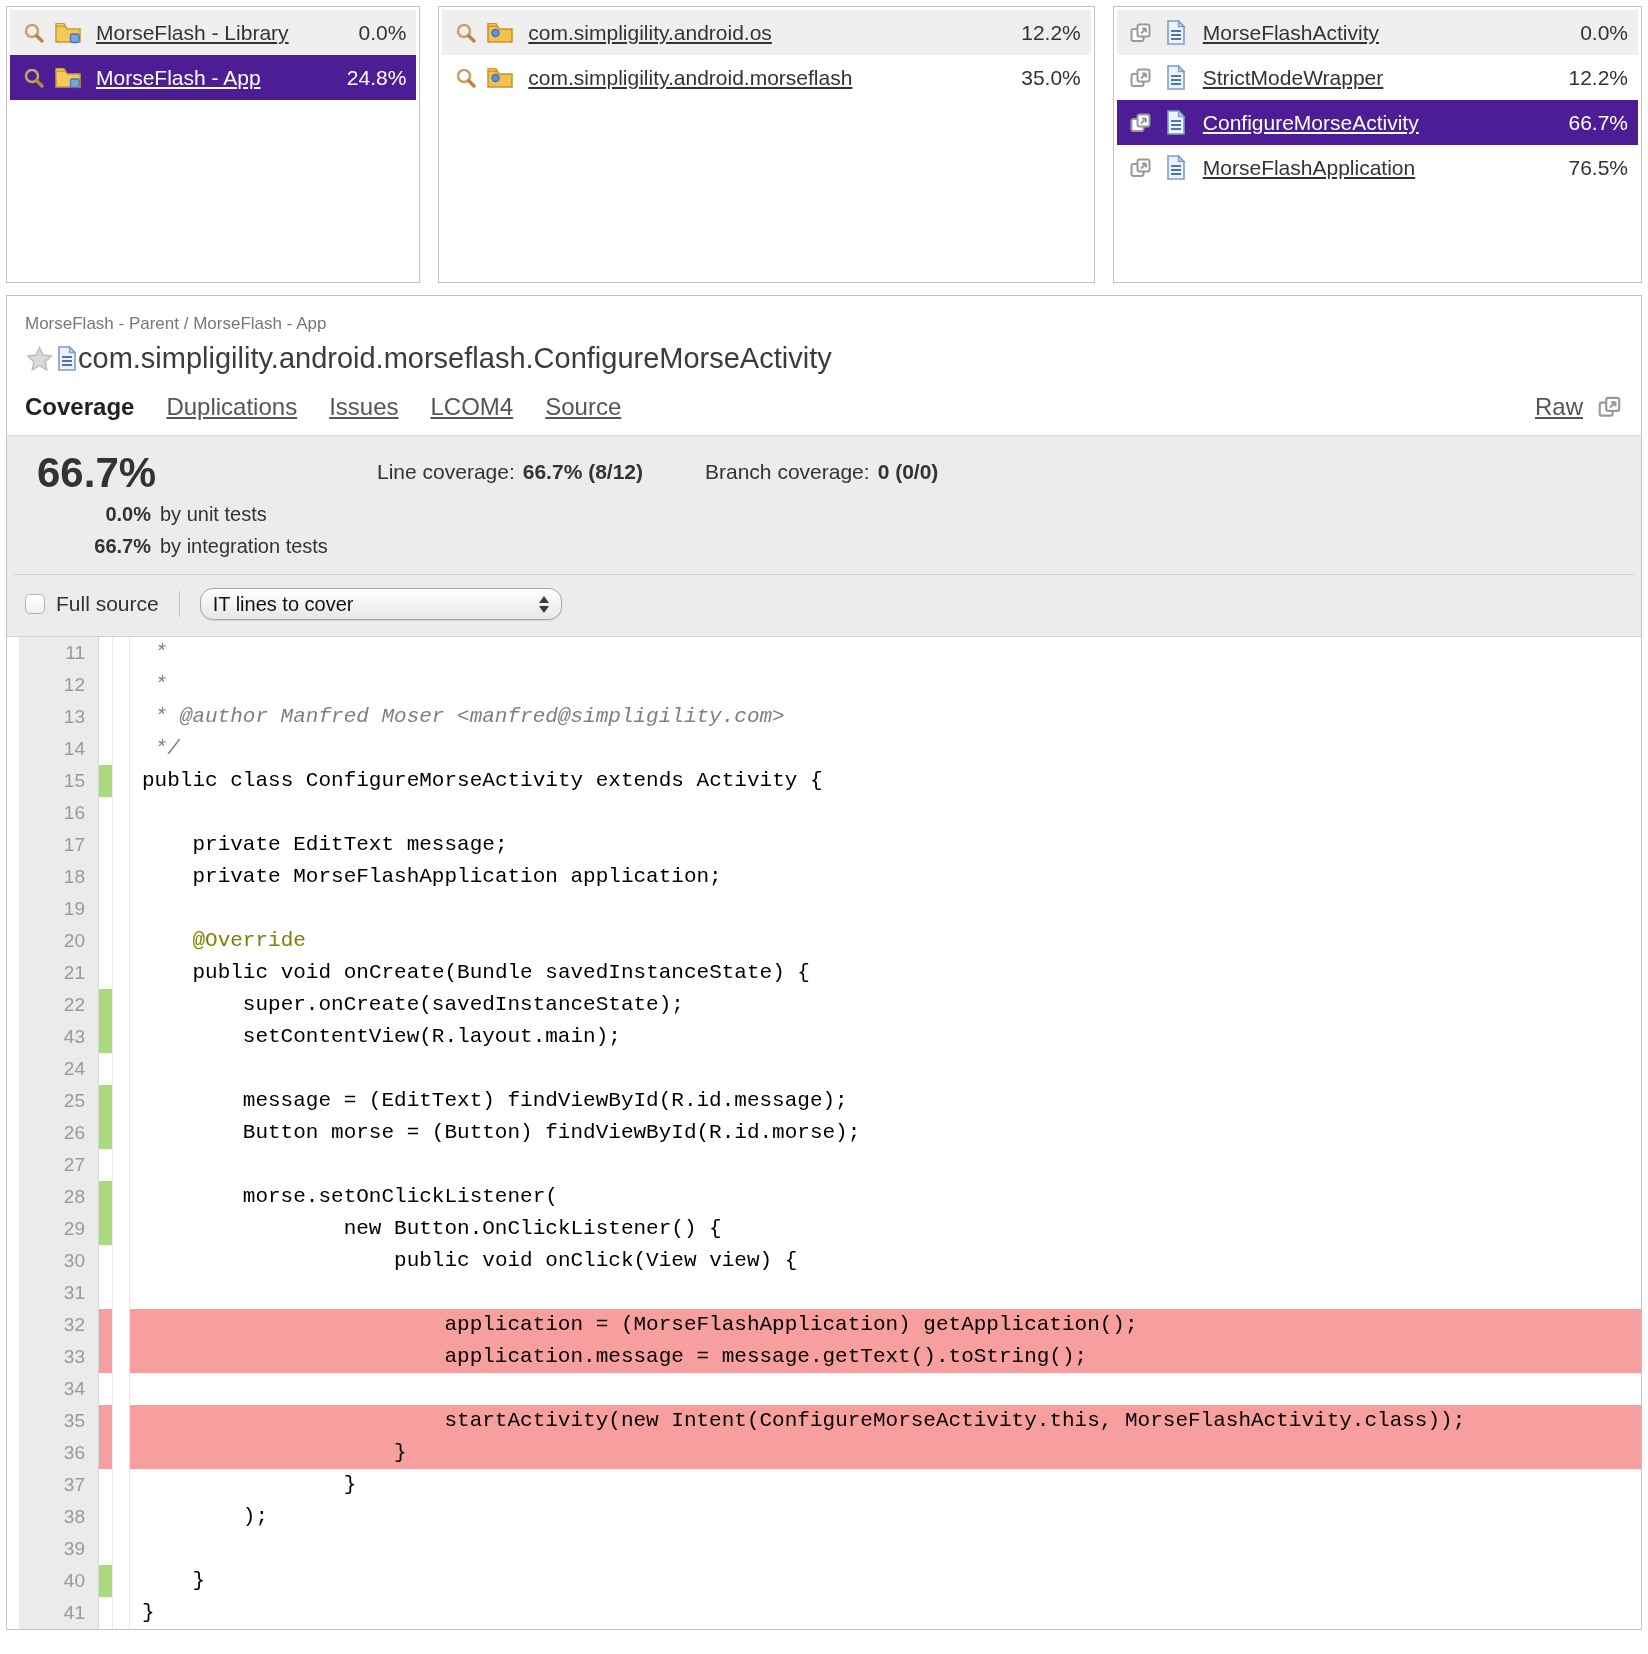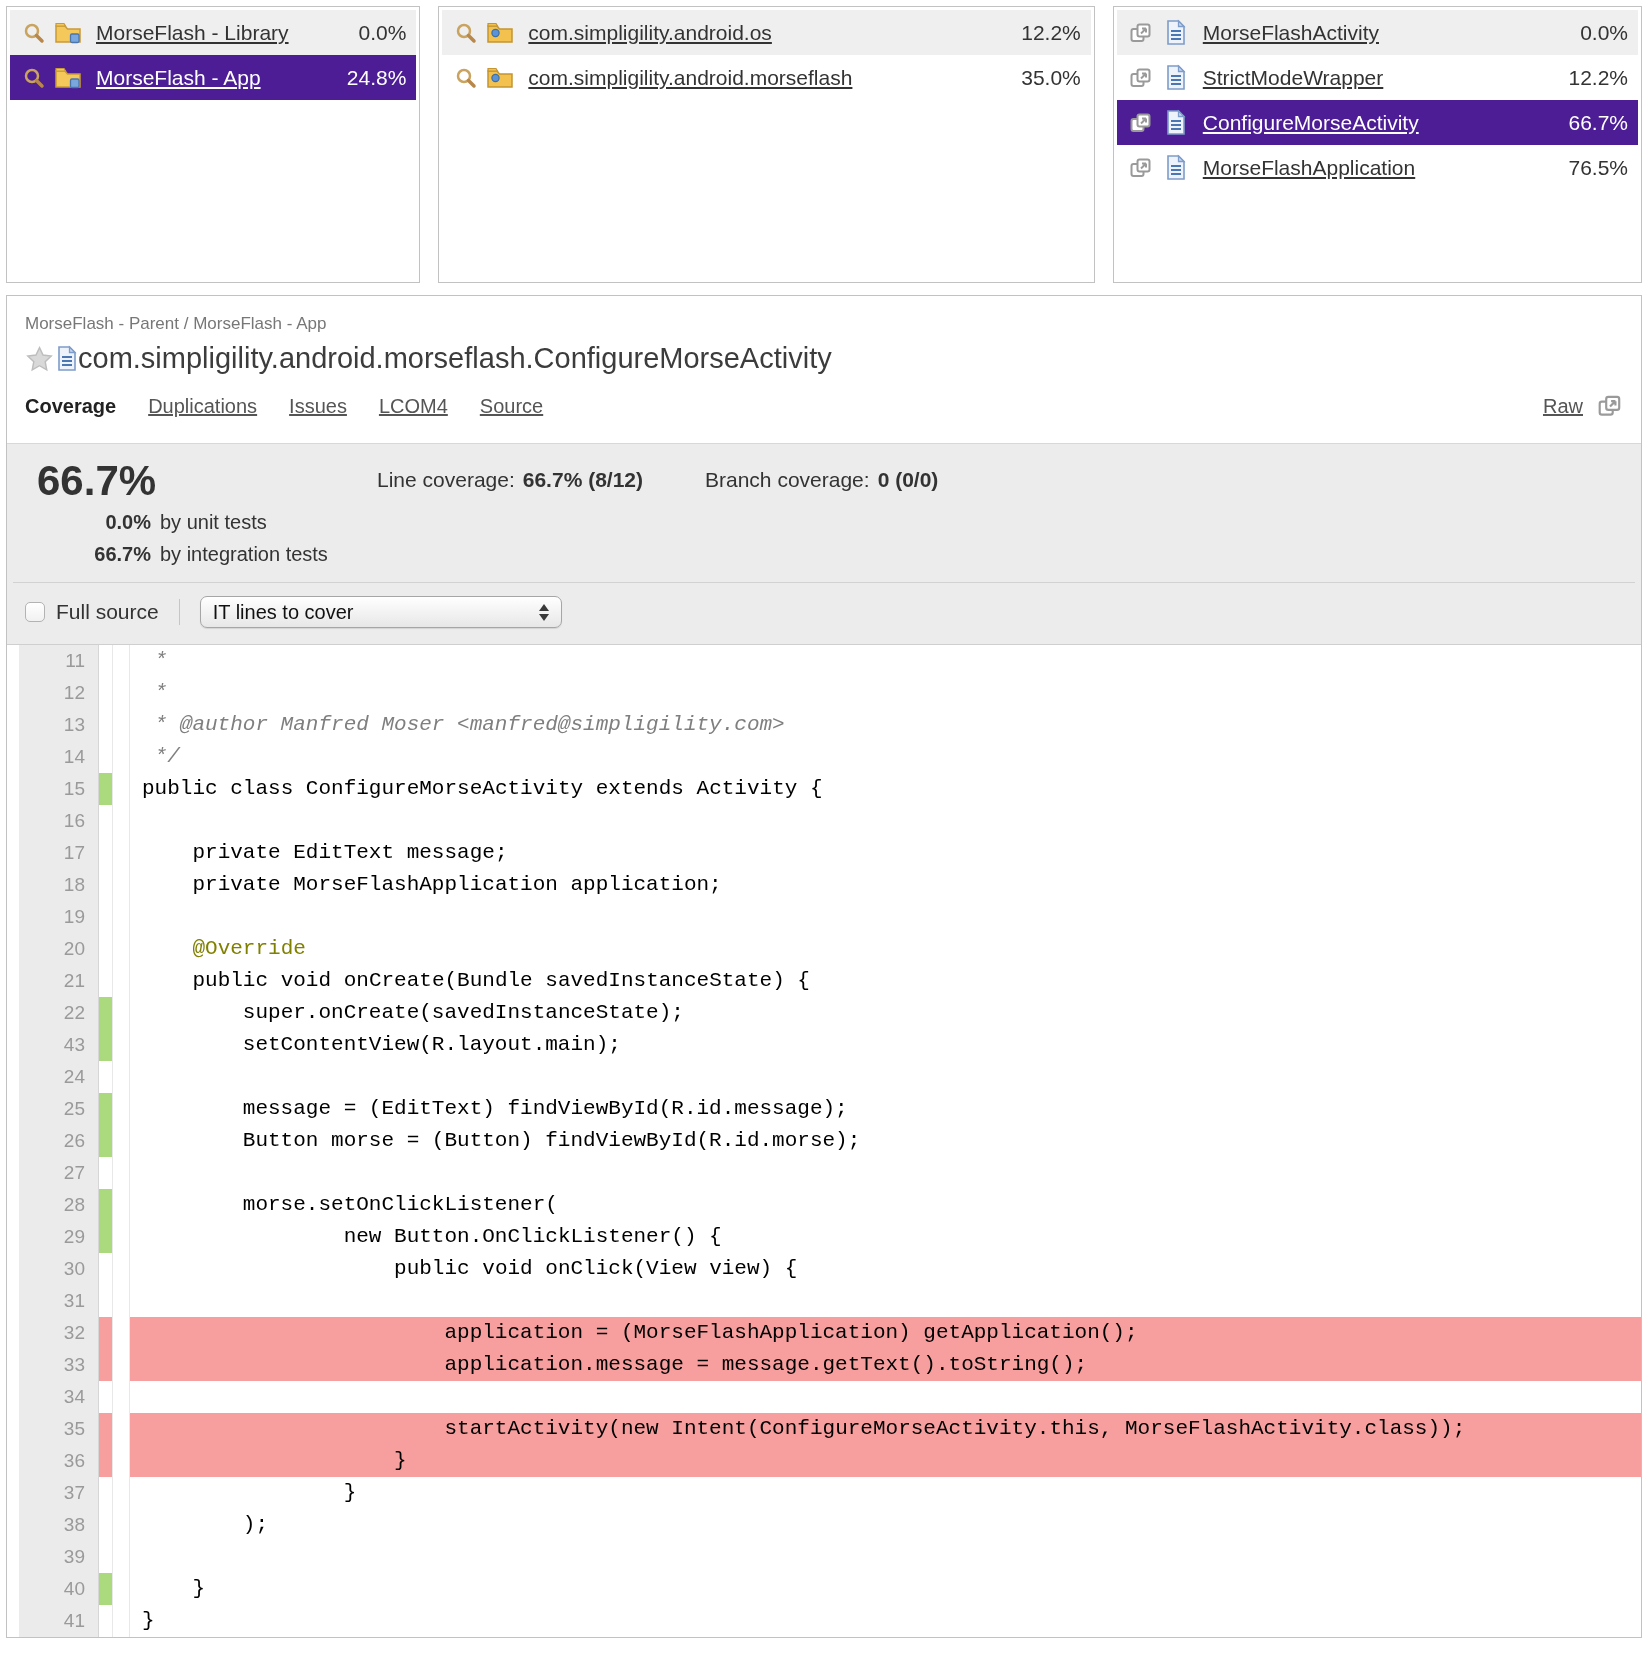--- a/index.html
+++ b/index.html
@@ -17,41 +17,41 @@
   .pct{margin-left:auto;color:#333;padding-left:12px;}
   .prow.selected .pct{color:#fff;}
   .icn{display:inline-flex;align-items:center;justify-content:center;width:28px;height:28px;margin-right:6px;flex:0 0 auto;}
 
   
   .main{border:1px solid #c2c2c2;margin:0 6px 6px 6px;background:#fff;}
   .mhead{padding:18px 18px 0 18px;}
   .crumb{font-size:17px;color:#777;margin-bottom:8px;}
   .titlerow{display:flex;align-items:center;}
   .title{font-size:29px;color:#3c3c3c;}
-  .tabs{display:flex;align-items:center;margin-top:18px;padding-bottom:24px;font-size:20px;}
+  .tabs{display:flex;align-items:center;margin-top:18px;padding-bottom:14px;font-size:24px;}
   .tab{color:#555;text-decoration:underline;cursor:pointer;margin-right:32px;}
   .tab.active{color:#222;font-weight:bold;text-decoration:none;cursor:default;}
   .tabspacer{flex:1;}
   .rawlink{color:#555;text-decoration:underline;cursor:pointer;margin-right:14px;}
 
   .graywrap{background:#ececec;border-top:1px solid #d8d8d8;}
   .stats{display:flex;align-items:flex-start;padding:16px 18px 0 18px;}
   .statleft{width:352px;}
   .bigpct{font-size:42px;font-weight:bold;color:#333;line-height:1;padding-left:12px;}
   .subrow{display:flex;font-size:20px;margin-top:9px;align-items:baseline;}
   .subpct{width:135px;text-align:right;font-weight:bold;padding-right:9px;box-sizing:border-box;}
   .kv{padding-top:8px;font-size:21px;white-space:nowrap;}
   .kv b{margin-left:8px;}
   .kv.branch{margin-left:62px;}
   .sep{border-top:1px solid #d2d2d2;margin:16px 6px 0 6px;}
   .controls{display:flex;align-items:center;padding:13px 18px 16px 18px;}
   .checkbox{width:20px;height:20px;border:1px solid #b3b3b3;border-radius:5px;background:linear-gradient(#ffffff,#f1f1f1);box-sizing:border-box;cursor:pointer;flex:0 0 auto;}
   .cblabel{font-size:21px;margin-left:11px;color:#333;}
   .vdiv{width:1px;height:26px;background:#c6c6c6;margin:0 20px;}
-  .select{width:362px;height:32px;border:1px solid #a6a6a6;border-radius:7px;background:linear-gradient(#ffffff,#e7e7e7);display:flex;align-items:center;padding:0 12px;box-sizing:border-box;font-size:20px;color:#111;box-shadow:0 1px 1px rgba(0,0,0,0.10);cursor:pointer;}
+  .select{width:362px;height:32px;border:1px solid #a6a6a6;border-radius:13px;background:linear-gradient(#ffffff,#e7e7e7);display:flex;align-items:center;padding:0 12px;box-sizing:border-box;font-size:20px;color:#111;box-shadow:0 1px 1px rgba(0,0,0,0.10);cursor:pointer;}
   .arrows{margin-left:auto;display:flex;flex-direction:column;gap:3px;align-items:center;}
   .tri-up{width:0;height:0;border-left:5px solid transparent;border-right:5px solid transparent;border-bottom:7px solid #3a3a3a;}
   .tri-dn{width:0;height:0;border-left:5px solid transparent;border-right:5px solid transparent;border-top:7px solid #3a3a3a;}
 
   
   .codetable{border-top:1px solid #cfcfcf;padding-left:12px;}
   .crow{display:flex;height:32px;}
   .ln{width:80px;background:#ebebeb;border-right:1px solid #d6d6d6;color:#9a9a9a;font-size:19px;text-align:right;padding-right:13px;line-height:32px;box-sizing:border-box;flex:0 0 auto;}
   .b1{width:13px;border-right:1px solid #e8e8e8;flex:0 0 auto;}
   .b2{width:16px;border-right:1px solid #e8e8e8;flex:0 0 auto;background:#fff;}

